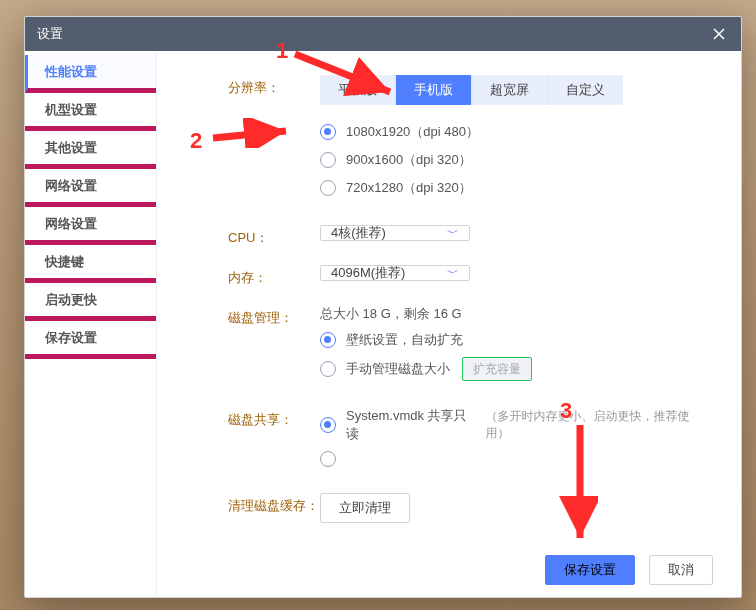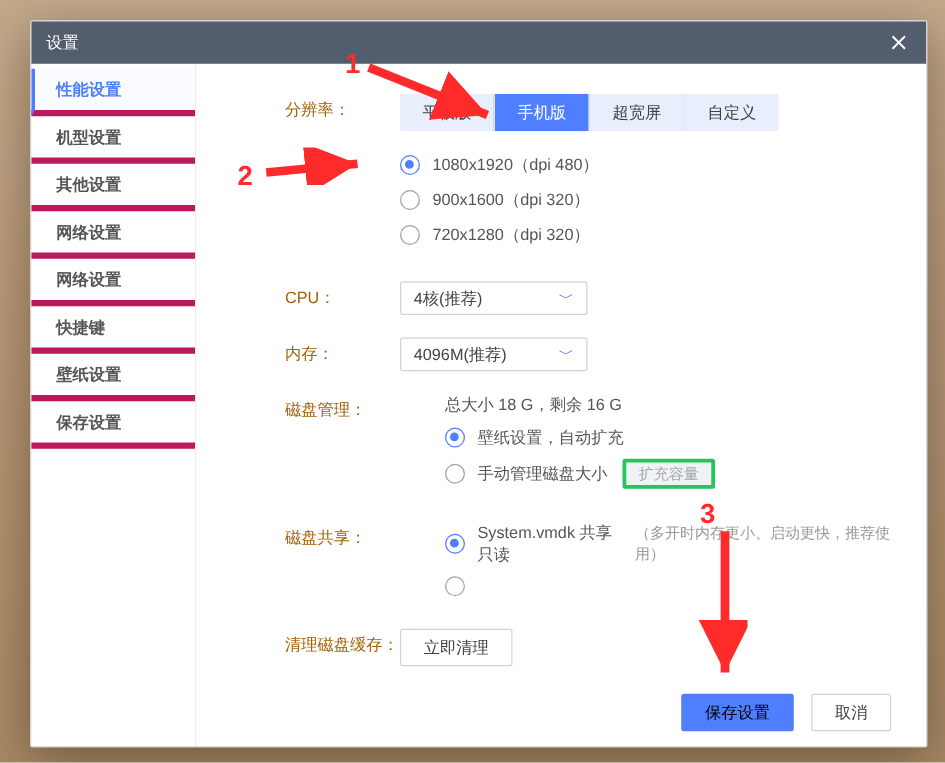--- a/index.html
+++ b/index.html
@@ -16,24 +16,24 @@
   .row .label { width: 92px; color: #a16207; padding-top: 4px; margin-left: 43px; }
   .row .ctrl { flex: 1; }
   .segmented { display: inline-flex; border-radius: 2px; overflow: hidden; }
   .segmented .seg { padding: 6px 18px; font-size: 13px; background: #e8eefc; color: #404040; cursor: pointer; }
   .segmented .seg + .seg { border-left: 1px solid #dfe4f6; }
   .segmented .seg.active { background: #4f7fff; color: #fff; }
   .radio-list .opt { display: flex; align-items: center; margin-bottom: 10px; cursor: pointer; color: #555; }
   .radio { width: 16px; height: 16px; border: 1.5px solid #9aa3b2; border-radius: 50%; margin-right: 10px; position: relative; flex-shrink: 0; }
   .radio.checked { border-color: #4f7fff; }
   .radio.checked::after { content: ""; position: absolute; left: 3px; top: 3px; width: 7px; height: 7px; background: #4f7fff; border-radius: 50%; }
-  .select { display: inline-flex; align-items: center; justify-content: space-between; border: 1px solid #cfd4df; border-radius: 2px; height: 27px; padding: 0 10px; min-width: 150px; color: #444; cursor: pointer; }
+  .select { display: inline-flex; align-items: center; justify-content: space-between; border: 1px solid #cfd4df; border-radius: 2px; height: 16px; padding: 0 10px; min-width: 150px; color: #444; cursor: pointer; }
   .select .caret { color: #5b74ff; font-size: 12px; margin-left: 10px; }
-  .disk-sec .line { display: flex; align-items: center; margin-bottom: 8px; color: #555; margin-left: 36px; }
-  .ghost-btn { background: #f0f2f6; color: #a1a6b1; border: 3px solid #22c55e; height: 24px; padding: 0 10px; font-size: 12px; border-radius: 2px; margin-left: 12px; cursor: default; }
+  .disk-sec .line { display: flex; align-items: center; margin-bottom: 8px; color: #555; }
+  .ghost-btn { background: #f0f2f6; color: #a1a6b1; border: 1px solid #22c55e; height: 24px; padding: 0 10px; font-size: 12px; border-radius: 2px; margin-left: 12px; cursor: default; }
   .hint { color: #999; font-size: 12px; margin-left: 6px; }
   .btn { display: inline-flex; align-items: center; justify-content: center; height: 30px; padding: 0 18px; border: 1px solid #cfd4df; background: #fff; color: #404040; font-size: 13px; border-radius: 2px; cursor: pointer; }
   .btn.primary { background: #4f7fff; color: #000000; border-color: #4f7fff; }
   .footer { position: absolute; right: 28px; bottom: 12px; display: flex; gap: 14px; }
   
   .anno { position: absolute; z-index: 50; font-weight: 700; color: #ff2a2a; font-size: 22px; pointer-events: none; }
   .arrow { position: absolute; z-index: 49; pointer-events: none; }
 </style>
 </head>
 <body>
@@ -61,21 +61,21 @@
       <div class="item">
           <span>网络设置</span>
         </div>
       <div class="item">
           <span>网络设置</span>
         </div>
       <div class="item">
           <span>快捷键</span>
         </div>
       <div class="item">
-          <span>壁纸设置</span>
+          <span>启动更快</span>
         </div>
       <div class="item">
           <span>保存设置</span>
         </div>
     </div>
 
     <div class="main">
 
       <div class="row">
         <div class="label">分辨率：</div>

